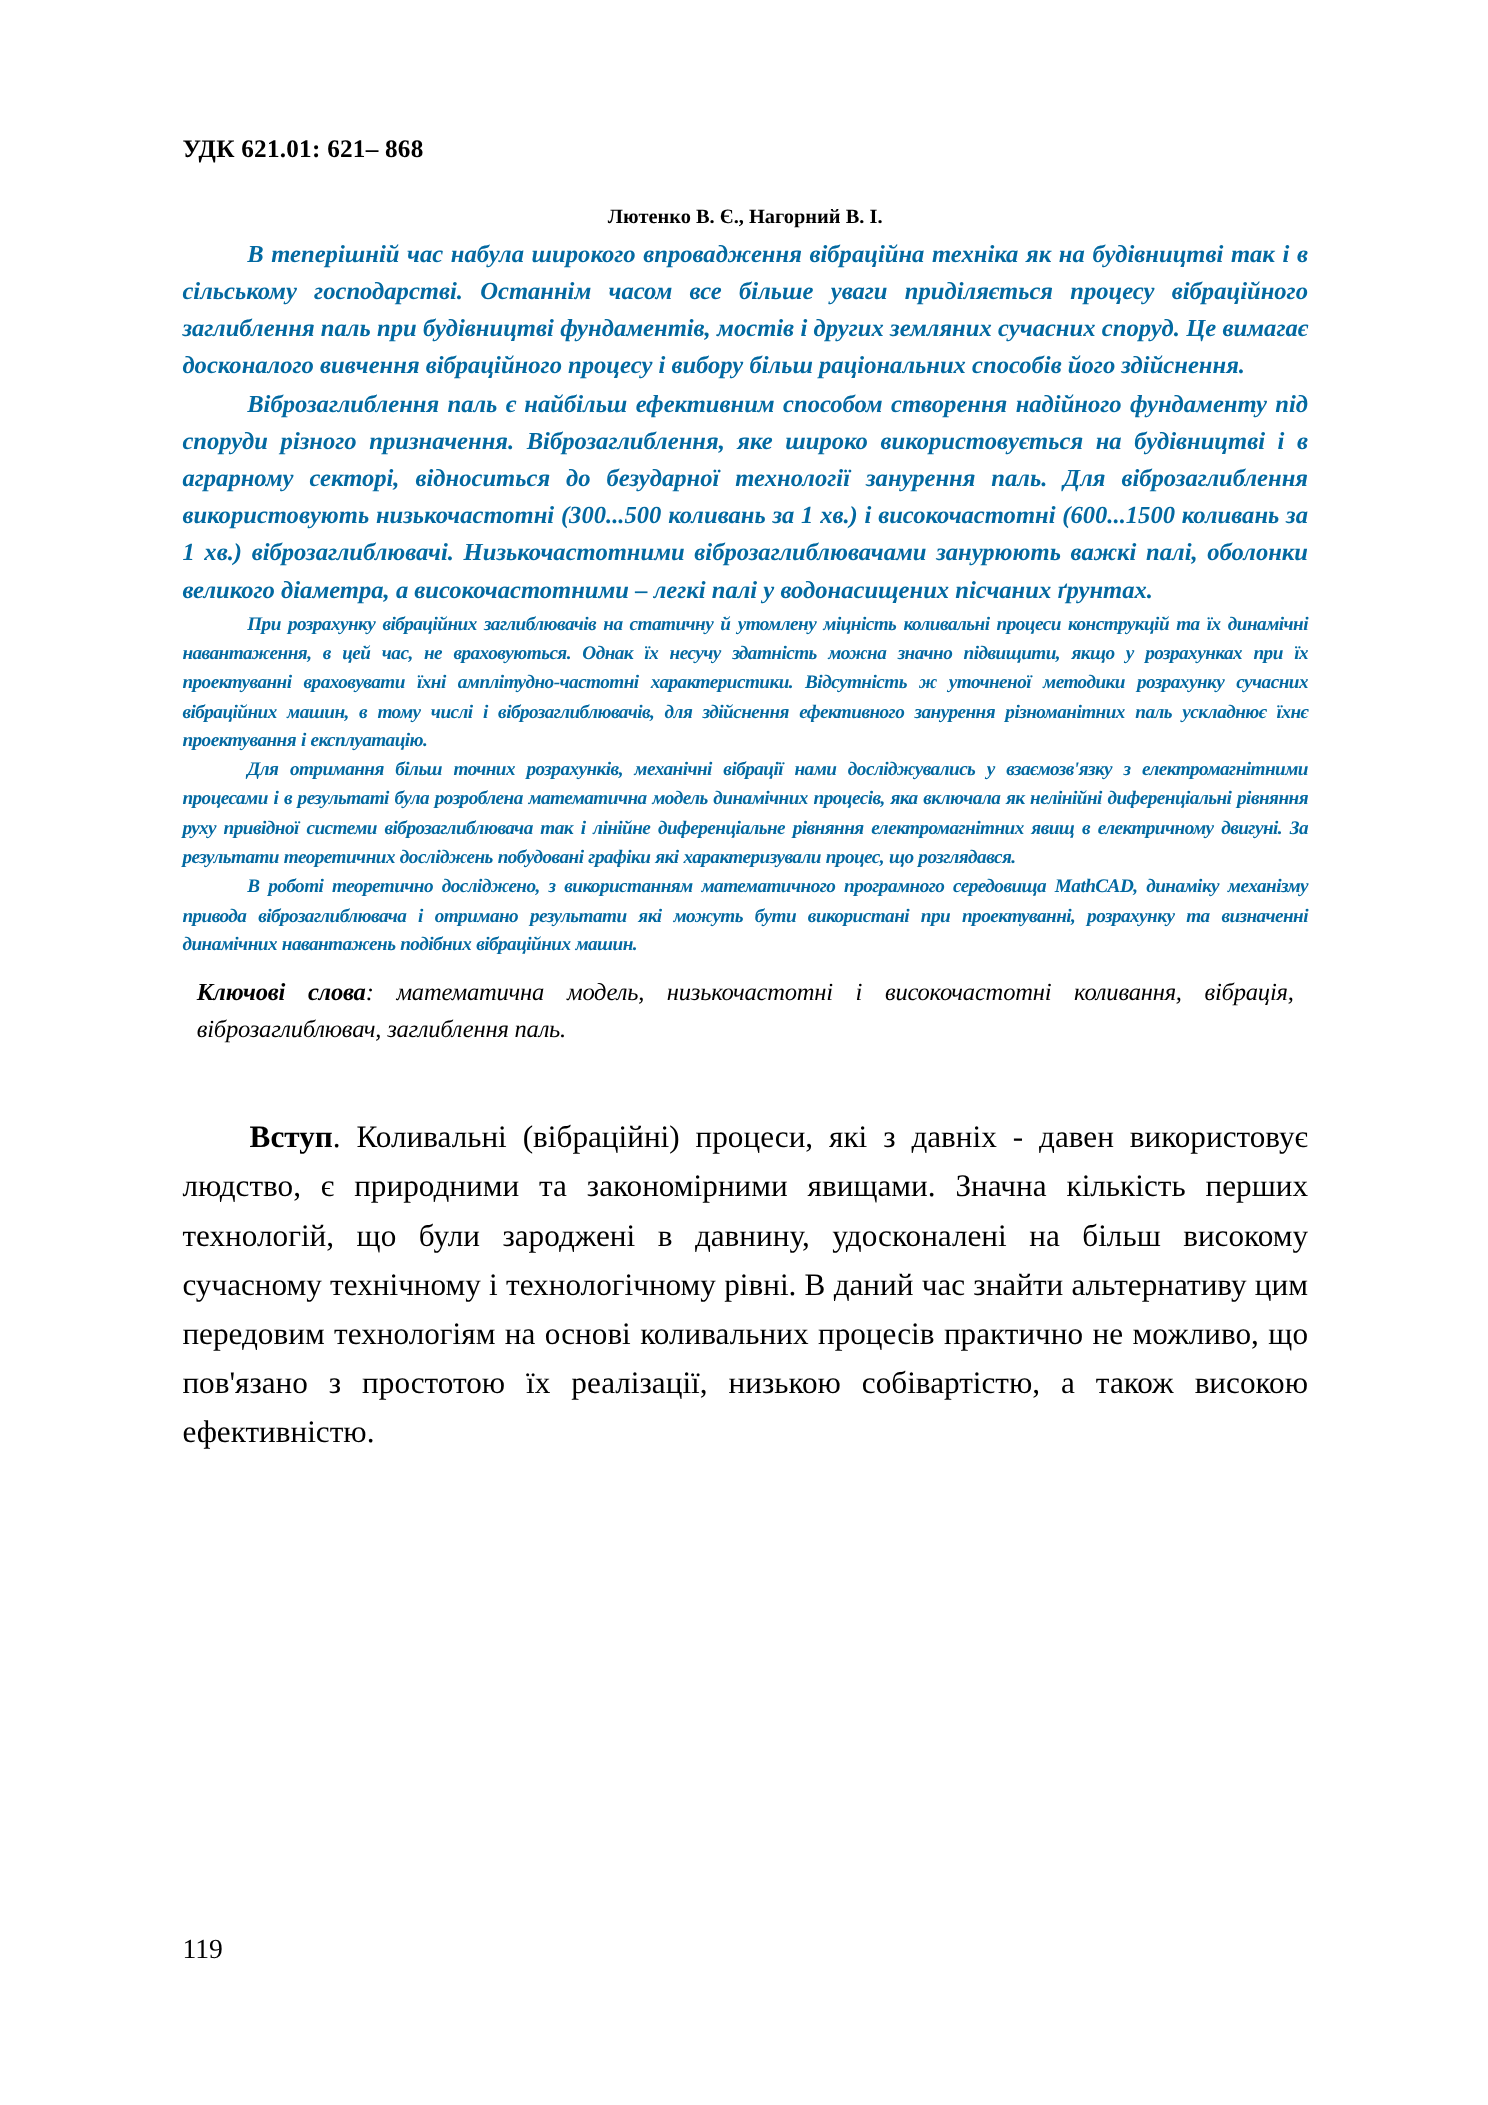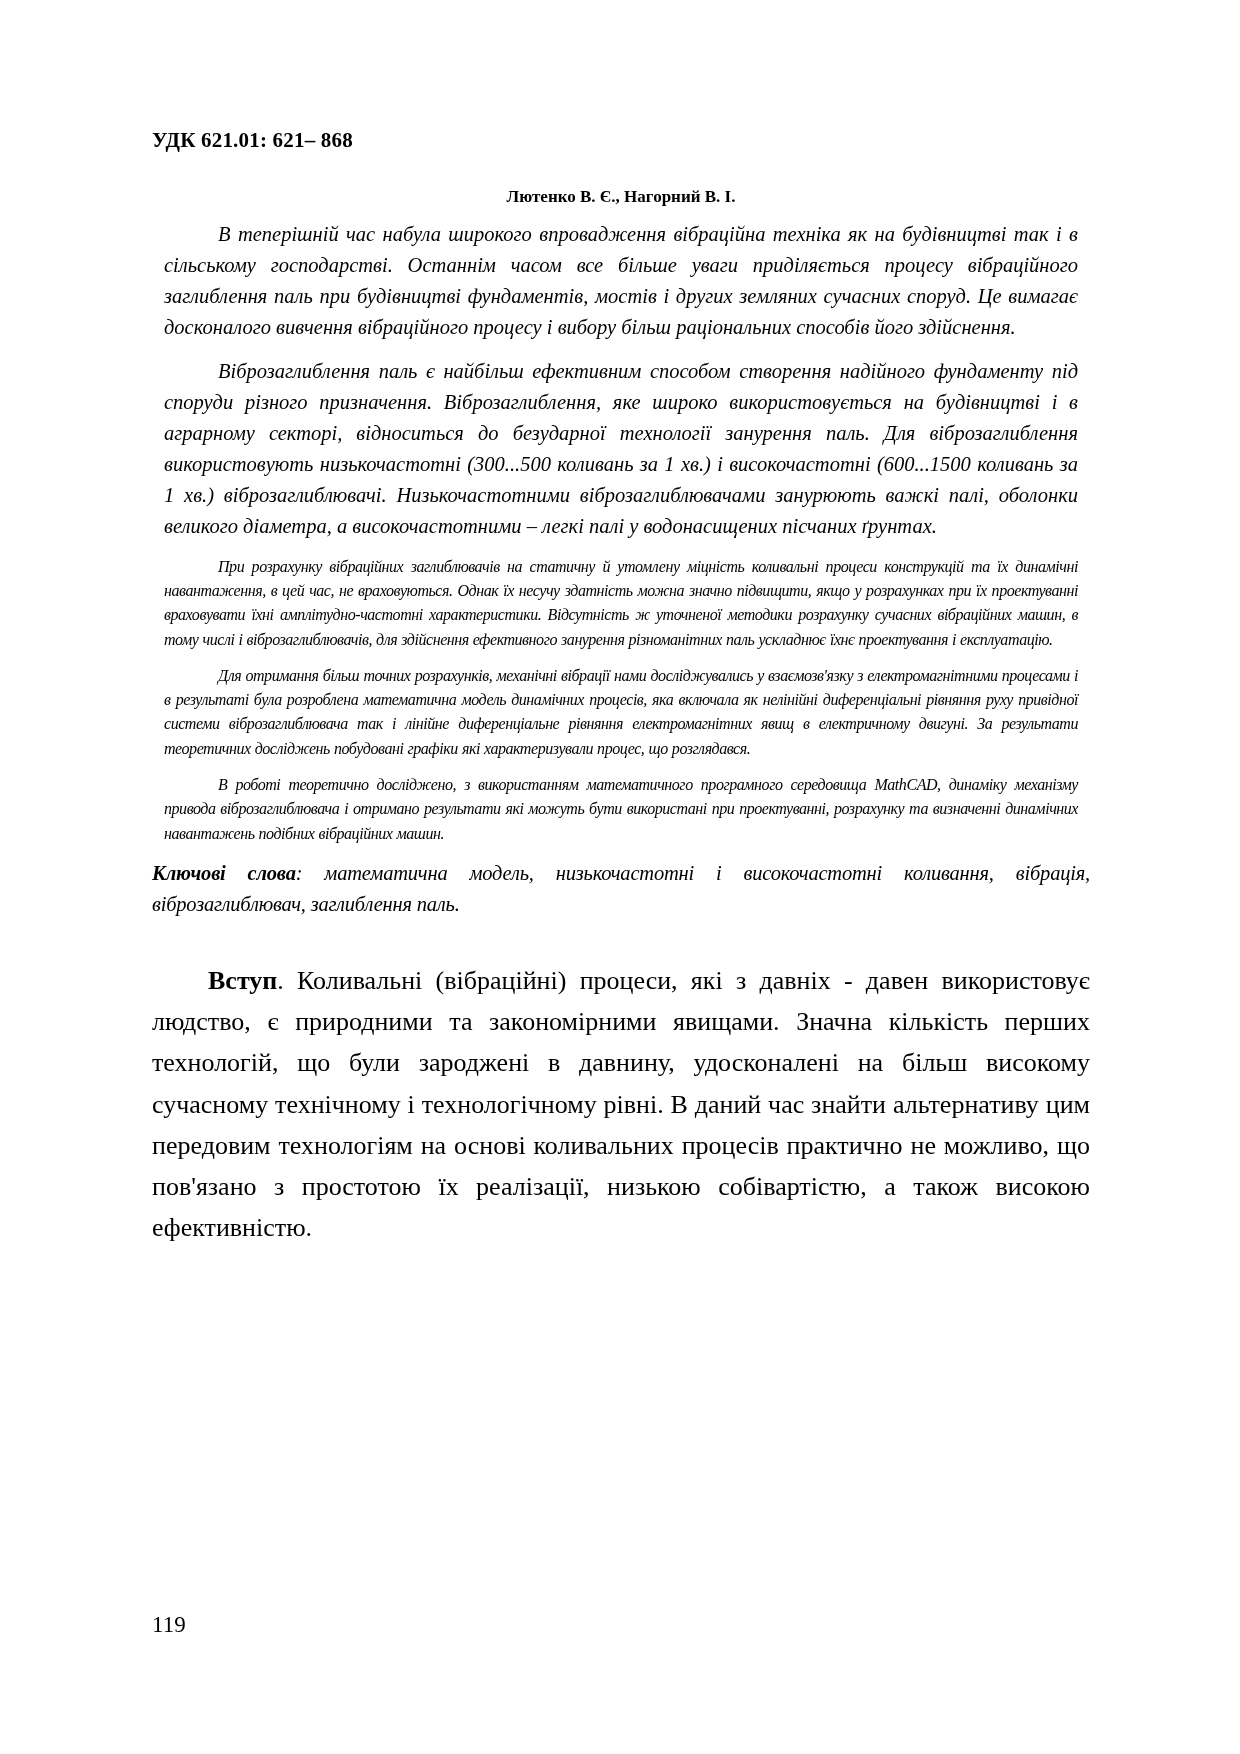--- a/index.html
+++ b/index.html
@@ -13,21 +13,21 @@
     width: 1240px;
     height: 1754px;
     margin: 0 auto;
     background: #ffffff;
     overflow: hidden;
     box-sizing: border-box;
   }
   .content {
     position: absolute;
     left: 152px;
-    top: 128px;
+    top: 112px;
     width: 938px;
   }
 
   
   .udk {
     font-family: "Liberation Serif", "DejaVu Serif", serif;
     font-weight: bold;
     font-size: 21px;
     letter-spacing: 0.2px;
     color: #000;
@@ -62,37 +62,38 @@
   }
 
   
   .abs-p {
     font-family: "Liberation Serif", "DejaVu Serif", serif;
     font-style: italic;
     font-size: 20.5px;
     line-height: 1.52;
     text-align: justify;
     text-indent: 54px;
-    color: #000000;
-    margin: 12px;
+    color: #0369a1;
+    margin: 0;
+    font-weight: bold;
   }
   .abs-p.narrow {
     font-size: 16px;
     letter-spacing: -0.45px;
     word-spacing: 0.5px;
   }
   .keywords {
     font-family: "Liberation Serif", "DejaVu Serif", serif;
     font-style: italic;
     font-size: 20.5px;
     line-height: 1.52;
     text-align: justify;
     text-indent: 0;
     color: #000;
-    margin: 0;
+    margin: 12px;
     letter-spacing: -0.2px;
   }
   .keywords b {
     font-weight: bold;
     font-style: italic;
   }
 
   
   .body-gap { height: 40px; }
   .body-p {

